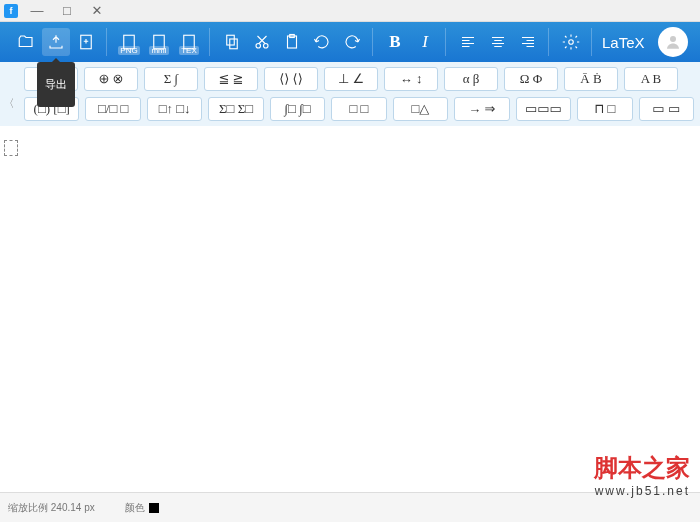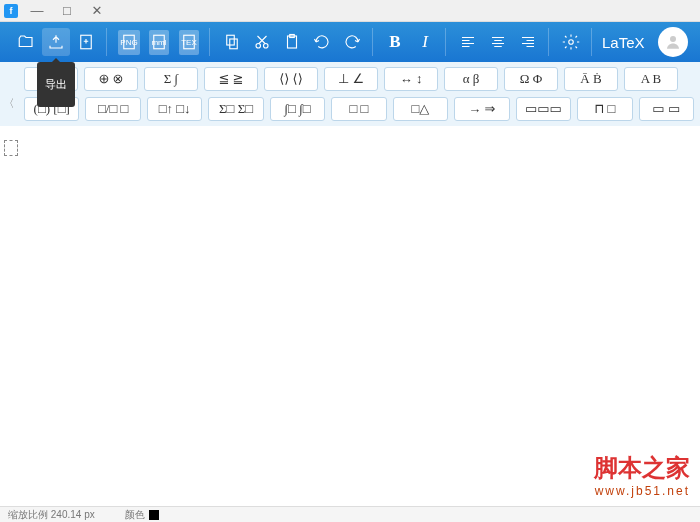--- a/index.html
+++ b/index.html
@@ -19,26 +19,26 @@
 .avatar svg{width:18px;height:18px;fill:#ccc}
 .tooltip{position:absolute;top:34px;left:50%;transform:translateX(-50%);background:#333;color:#fff;font-size:11px;padding:15px 8px;border-radius:3px;white-space:nowrap;z-index:10}
 .tooltip::before{content:"";position:absolute;top:-4px;left:50%;transform:translateX(-50%);border:4px solid transparent;border-bottom-color:#333;border-top:none}
 .palette{background:#eaf4fb;padding:5px 6px;display:flex;flex-direction:column;gap:6px}
 .prow{display:flex;gap:6px;align-items:center;padding-left:18px}
 .pbtn{height:24px;background:#fff;border:1px solid #bcd6ea;border-radius:3px;display:flex;align-items:center;justify-content:center;font-size:13px;color:#333;cursor:pointer;font-family:"Times New Roman",serif}
 .w54{width:54px}.w62{width:62px}
 .chev{position:absolute;left:2px;top:96px;width:14px;height:14px;display:flex;align-items:center;justify-content:center;color:#888;font-size:11px;cursor:pointer}
 .canvas{background:#fff;height:368px;position:relative}
 .cursor-box{position:absolute;top:14px;left:4px;width:14px;height:16px;border:1px dashed #888}
-.statusbar{position:absolute;bottom:0;left:0;right:0;height:16px;background:#f5f5f5;border-top:1px solid #ddd;display:flex;align-items:center;padding:0 8px;font-size:10px;color:#777;gap:30px}
+.statusbar{position:absolute;bottom:0;left:0;right:0;height:30px;background:#f5f5f5;border-top:1px solid #ddd;display:flex;align-items:center;padding:0 8px;font-size:10px;color:#777;gap:30px}
 .color-swatch{width:10px;height:10px;background:#000;display:inline-block;margin-left:4px;vertical-align:middle}
 .watermark{position:absolute;bottom:24px;right:10px;text-align:right;pointer-events:none}
 .wm1{font-size:24px;color:#d33;font-weight:bold;font-family:"KaiTi","STKaiti",serif;text-shadow:1px 1px 0 #fff}
-.wm2{font-size:12px;color:#c2410c;letter-spacing:2px}
-.badge{font-size:8px;background:rgba(255,255,255,.3);padding:8px 2px;border-radius:2px;position:absolute;bottom:1px}
+.wm2{font-size:12px;color:#404040;letter-spacing:2px}
+.badge{font-size:8px;background:rgba(255,255,255,.3);padding:0 2px;border-radius:2px;position:absolute;bottom:1px}
 </style>
 </head>
 <body>
 
 <div class="titlebar">
   <div class="app-icon">f</div>
   <div class="winbtn">—</div>
   <div class="winbtn">□</div>
   <div class="winbtn">✕</div>
 </div>

